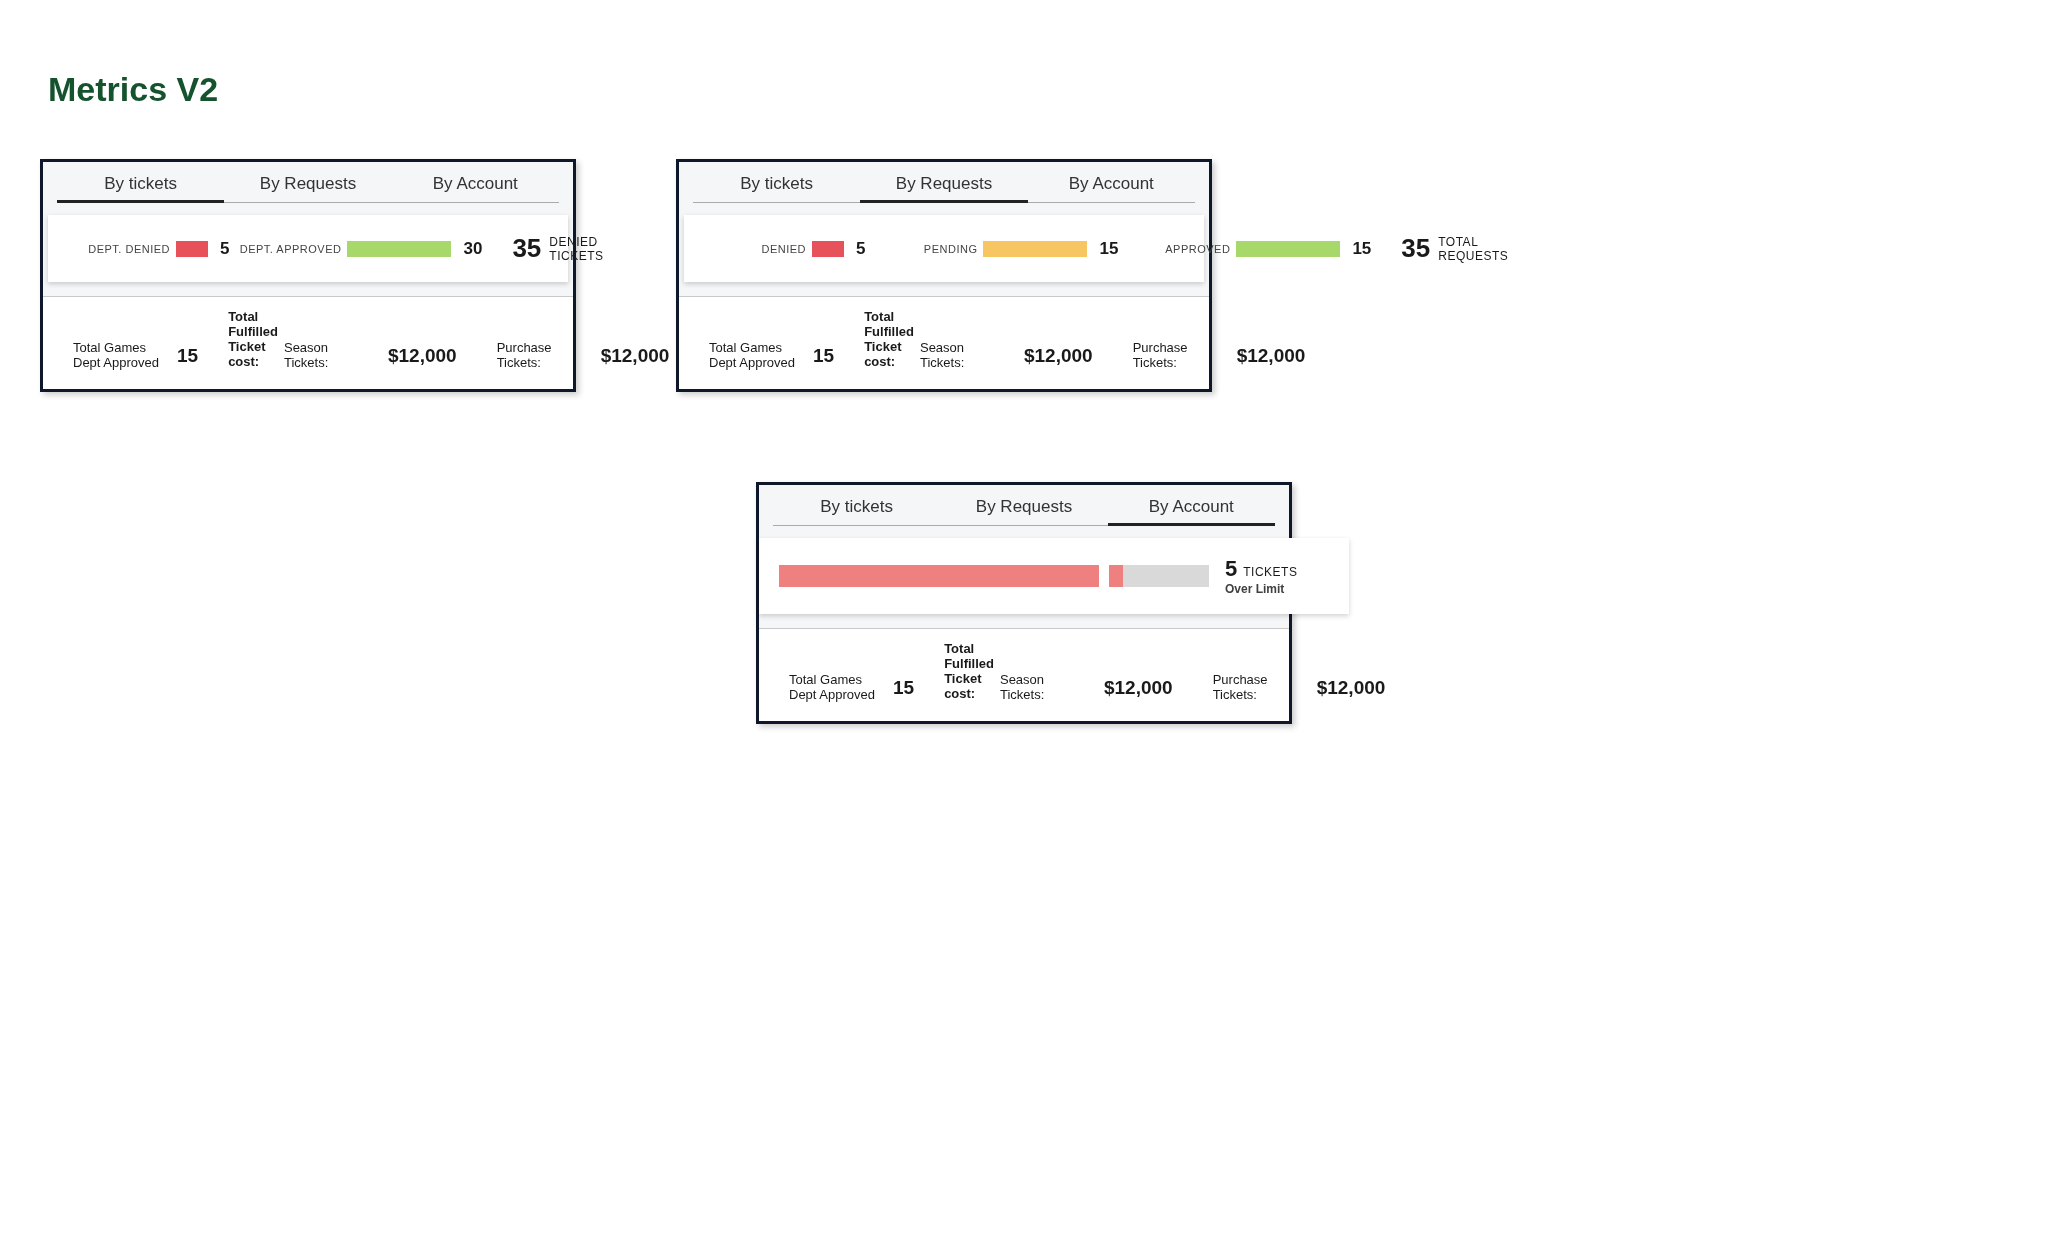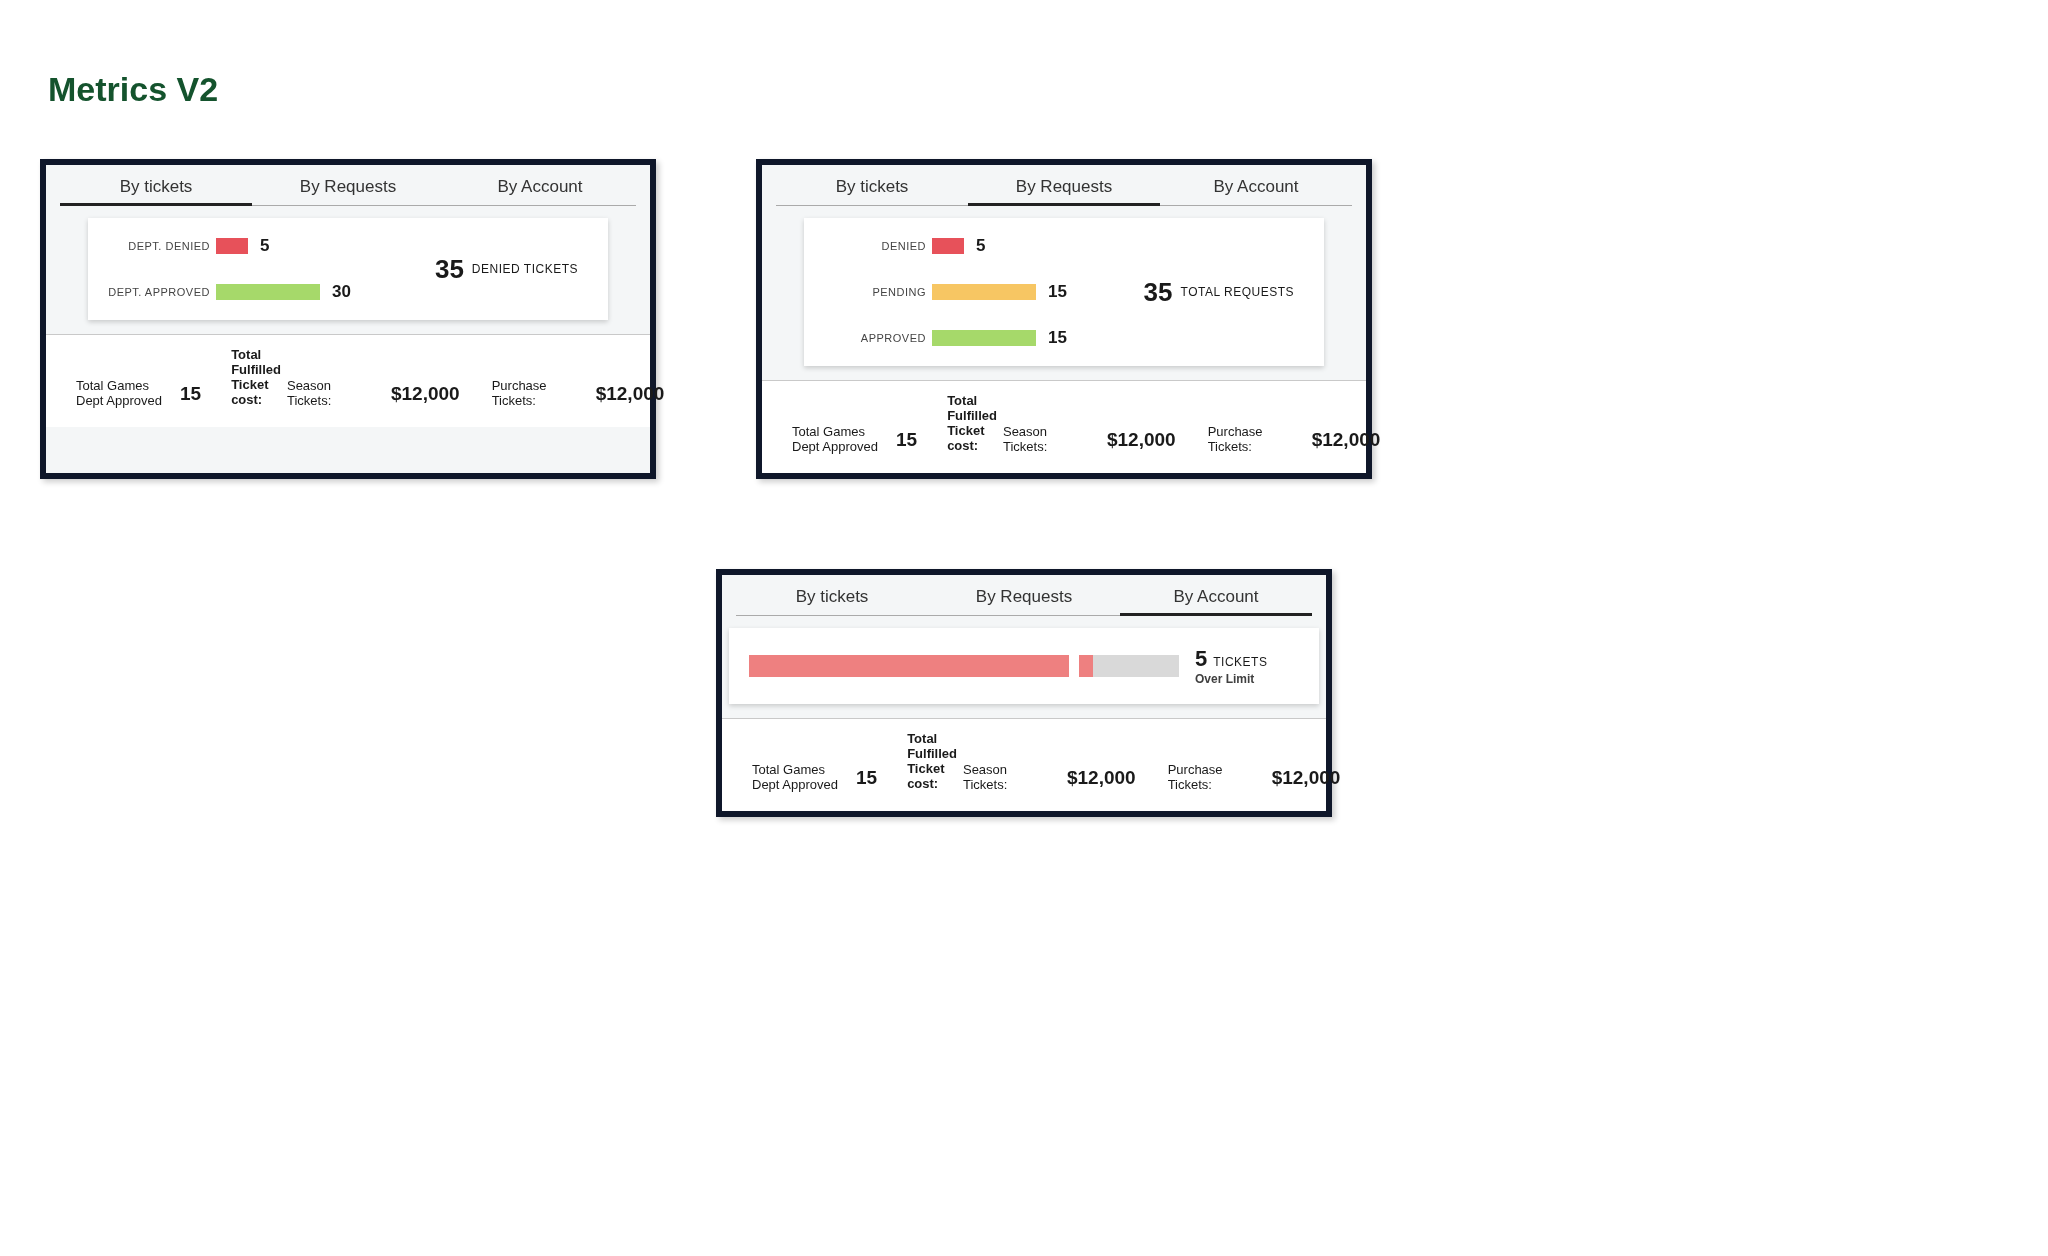--- a/index.html
+++ b/index.html
@@ -14,24 +14,24 @@
     font-weight: 700;
     margin: 30px 0 50px 8px;
     color: #14532d;
   }
   .top-row {
     display: flex;
     gap: 100px;
     margin-bottom: 90px;
   }
   .card {
-    border: 6px solid #0f172a;
+    border: 3px solid #0f172a;
     background: #f4f6f7;
     box-shadow: 3px 3px 6px rgba(0,0,0,0.2);
-    width: 616px;
+    width: 536px;
   }
   .tabs {
     display: flex;
     padding: 8px 14px 0 14px;
   }
   .tab {
     flex: 1;
     text-align: center;
     font-size: 17px;
     color: #333;
@@ -48,22 +48,22 @@
     margin: 12px auto 14px auto;
     width: 520px;
     padding: 18px 20px;
     box-shadow: 0 2px 5px rgba(0,0,0,0.18);
     display: flex;
     align-items: center;
     gap: 30px;
   }
   .bars {
     display: flex;
-    flex-direction: column;
-    gap: 26px;
+    flex-direction: row;
+    gap: 10px;
     flex: 0 0 auto;
   }
   .bar-row {
     display: flex;
     align-items: center;
     gap: 0;
   }
   .bar-label {
     width: 108px;
     text-align: right;
@@ -122,21 +122,21 @@
     font-weight: 700;
   }
   .footer-col {
     display: flex;
     align-items: center;
     gap: 14px;
   }
   .footer-right {
     display: flex;
     align-items: flex-end;
-    gap: 32px;
+    gap: 40px;
   }
   .footer-right-wrap {
     display: flex;
     gap: 6px;
   }
   
   .bottom-row { display: flex; justify-content: center; }
   .chart-panel.wide {
     width: 590px;
     flex-direction: row;

